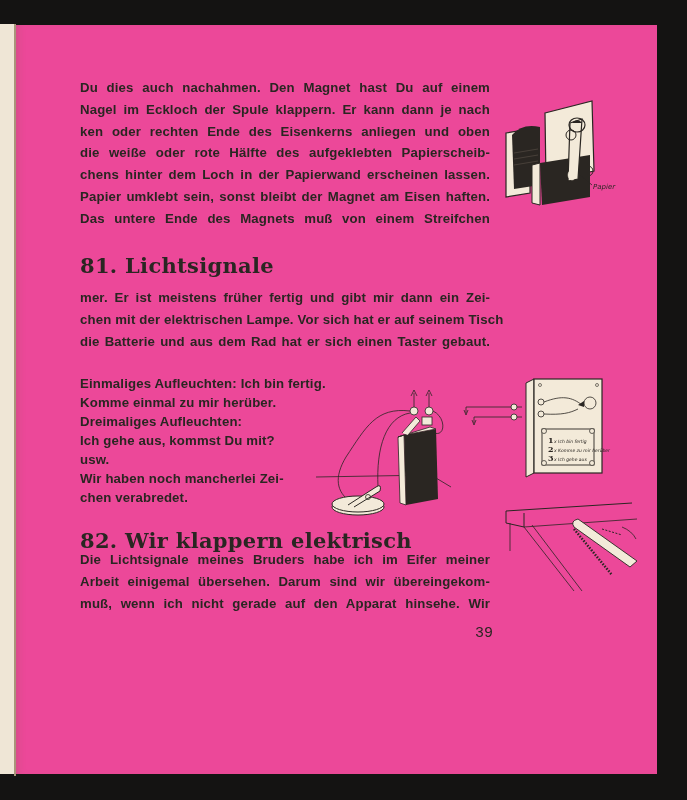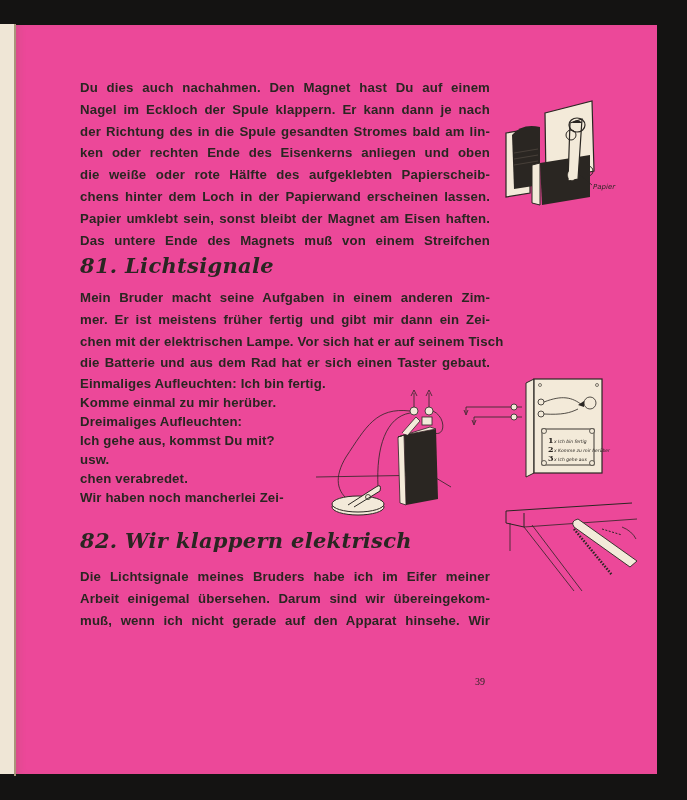--- a/index.html
+++ b/index.html
@@ -24,44 +24,43 @@
   .text {
     position:absolute; left:64px; width:410px;
     font-family:"Liberation Sans", sans-serif;
     font-weight:bold; font-size:13.2px; line-height:21.8px;
     color:#2a2622; letter-spacing:0.15px;
   }
   .text .ln { display:block; white-space:nowrap; text-align:justify; text-align-last:justify; }
   .text .ln.plain { text-align-last:left; }
   .heading {
     position:absolute; left:64px;
-    font-family:"DejaVu Serif", serif; font-style:italic; font-weight:bold;
+    font-family:"DejaVu Serif", serif; font-weight:bold;
     font-size:21px; color:#2a2622; letter-spacing:0.3px;
   }
   .page-number {
-    position:absolute; left:459px; top:651px;
-    font-family:Liberation Serif, serif; font-size:10px; color:#2a2622;
+    position:absolute; left:459px; top:600px;
+    font-family:Liberation Mono, monospace; font-size:15px; color:#2a2622;
   }
   svg { position:absolute; overflow:visible; }
   .fig-label { font-family:"DejaVu Sans", sans-serif; font-style:italic; font-size:7px; fill:#2a2622; }
   .board-text { font-family:"DejaVu Sans", sans-serif; font-style:italic; font-size:4.5px; fill:#2a2622; }
   .board-num { font-family:"DejaVu Serif", serif; font-weight:bold; font-size:8px; fill:#2a2622; }
 </style>
 </head>
 <body>
 
 <div class="left-page"></div>
 <div class="gutter-line"></div>
 
 <div class="page">
 
   <div class="text" style="top:52px;">
     <span class="ln">Du dies auch nachahmen. Den Magnet hast Du auf einem</span>
     <span class="ln">Nagel im Eckloch der Spule klappern. Er kann dann je nach</span>
-    <span class="ln">der Richtung des in die Spule gesandten Stromes bald am lin-</span>
     <span class="ln">ken oder rechten Ende des Eisenkerns anliegen und oben</span>
     <span class="ln">die weiße oder rote Hälfte des aufgeklebten Papierscheib-</span>
     <span class="ln">chens hinter dem Loch in der Papierwand erscheinen lassen.</span>
     <span class="ln">Papier umklebt sein, sonst bleibt der Magnet am Eisen haften.</span>
     <span class="ln">Das untere Ende des Magnets muß von einem Streifchen</span>
   </div>
 
   <svg style="left:484px; top:68px;" width="140" height="120" viewBox="0 0 140 120">
 
     <path d="M6 40 L30 36 L30 100 L6 104 Z" fill="#f3ead9" stroke="#2a2622" stroke-width="1.2"></path>
@@ -80,34 +79,33 @@
     <ellipse cx="71" cy="42" rx="5" ry="5" fill="none" stroke="#2a2622" stroke-width="1"></ellipse>
     <ellipse cx="88" cy="78" rx="5" ry="5" fill="none" stroke="#2a2622" stroke-width="1"></ellipse>
     <ellipse cx="72" cy="82" rx="4" ry="5" fill="#f3ead9" stroke="#f3ead9" stroke-width="0.5"></ellipse>
     <path d="M80 82 L92 92" stroke="#2a2622" stroke-width="0.8"></path>
     <text class="fig-label" x="93" y="96">Papier</text>
   </svg>
 
   <div class="heading" style="top:228px;">81. Lichtsignale</div>
 
   <div class="text" style="top:262px;">
-    <span class="ln">Mein Bruder macht seine Aufgaben in einem anderen Zim-</span>
     <span class="ln">mer. Er ist meistens früher fertig und gibt mir dann ein Zei-</span>
     <span class="ln">chen mit der elektrischen Lampe. Vor sich hat er auf seinem Tisch</span>
     <span class="ln">die Batterie und aus dem Rad hat er sich einen Taster gebaut.</span>
   </div>
 
   <div class="text" style="top:349px; width:240px; line-height:19px;">
     <span class="ln plain">Einmaliges Aufleuchten: Ich bin fertig.</span>
     <span class="ln plain">Komme einmal zu mir herüber.</span>
     <span class="ln plain">Dreimaliges Aufleuchten:</span>
     <span class="ln plain">Ich gehe aus, kommst Du mit?</span>
     <span class="ln plain">usw.</span>
+    <span class="ln plain">Wir haben noch mancherlei Zei-</span>
     <span class="ln plain">chen verabredet.</span>
-    <span class="ln plain">Wir haben noch mancherlei Zei-</span>
   </div>
 
   <svg style="left:290px; top:362px;" width="170" height="120" viewBox="0 0 170 120">
     <line x1="10" y1="90" x2="125" y2="88" stroke="#2a2622" stroke-width="0.8"></line>
     <line x1="125" y1="88" x2="145" y2="100" stroke="#2a2622" stroke-width="0.8"></line>
 
     <line x1="108" y1="6" x2="108" y2="20" stroke="#2a2622" stroke-width="0.8"></line>
     <line x1="123" y1="6" x2="123" y2="20" stroke="#2a2622" stroke-width="0.8"></line>
     <path d="M105 9 L108 3 L111 9" fill="none" stroke="#2a2622" stroke-width="0.8"></path>
     <path d="M120 9 L123 3 L126 9" fill="none" stroke="#2a2622" stroke-width="0.8"></path>
@@ -170,20 +168,20 @@
     <path d="M8 32 L8 60" stroke="#2a2622" stroke-width="0.8"></path>
     <path d="M22 36 L72 100 M30 34 L80 100" stroke="#2a2622" stroke-width="0.8"></path>
     <path d="M72 36 Q68 30 76 28 L135 70 L128 76 Z" fill="#f3ead9" stroke="#2a2622" stroke-width="0.9"></path>
     <path d="M72 38 L110 84" stroke="#2a2622" stroke-width="2.5" stroke-dasharray="1.5 1.5"></path>
     <path d="M100 38 L120 44" stroke="#2a2622" stroke-width="1" stroke-dasharray="2 1.5"></path>
     <path d="M120 36 Q130 40 134 48" fill="none" stroke="#2a2622" stroke-width="0.8"></path>
   </svg>
 
   <div class="heading" style="top:503px;">82. Wir klappern elektrisch</div>
 
-  <div class="text" style="top:541px;">
+  <div class="text" style="top:524px;">
     <span class="ln">Die Lichtsignale meines Bruders habe ich im Eifer meiner</span>
     <span class="ln">Arbeit einigemal übersehen. Darum sind wir übereingekom-</span>
     <span class="ln">muß, wenn ich nicht gerade auf den Apparat hinsehe. Wir</span>
   </div>
 
   <div class="page-number">39</div>
 </div>
 
 </body></html>

